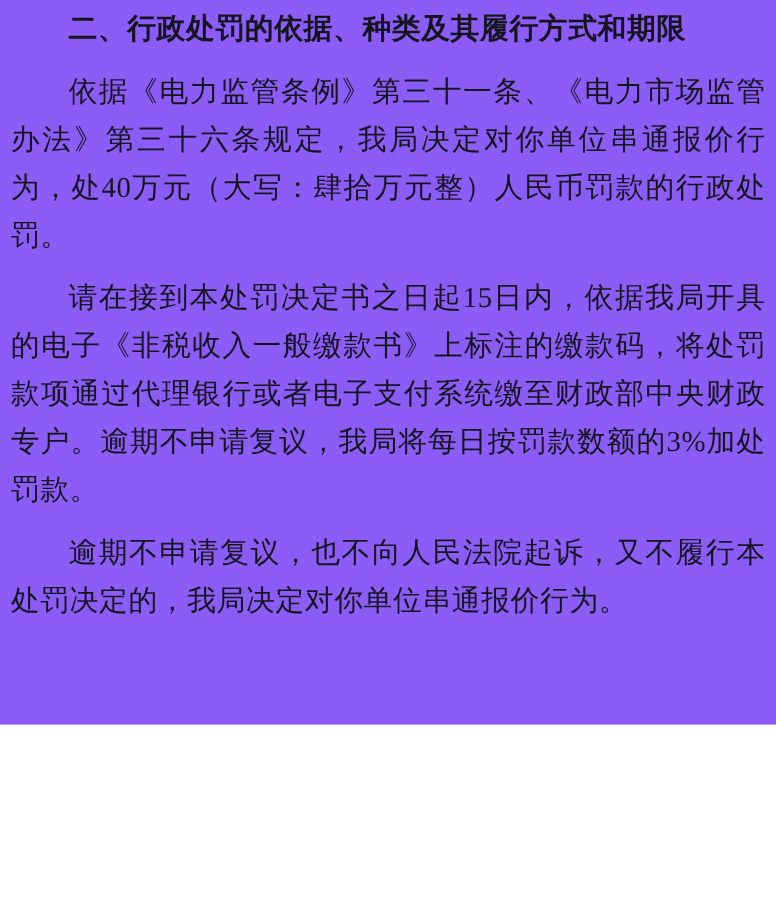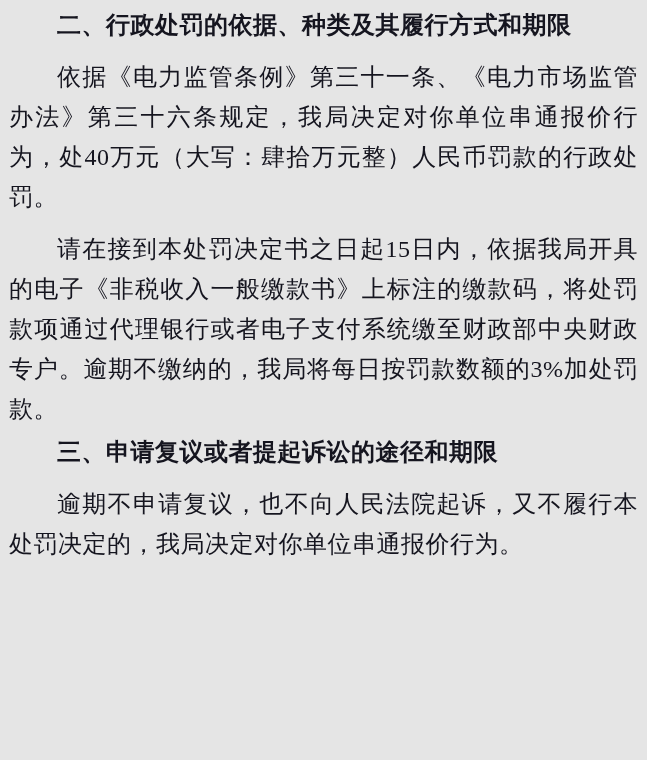--- a/index.html
+++ b/index.html
@@ -3,22 +3,22 @@
 <meta charset="utf-8">
 <style>
   html, body {
     margin: 0;
     padding: 0;
     background: #ffffff;
   }
   .page {
     position: relative;
     width: 647px;
-    height: 760px;
-    background: #e5e5e5;
+    height: 604px;
+    background: #8b5cf6;
     color: #15151f;
     box-sizing: border-box;
     padding: 5px 9px 0 9px;
     overflow: hidden;
     font-family: "Liberation Serif", "DejaVu Serif", serif;
     font-size: 24px;
     line-height: 40px;
   }
   .heading {
     font-family: "Liberation Sans", "DejaVu Sans", sans-serif;
@@ -40,20 +40,19 @@
 </style>
 </head>
 <body>
 
 <div class="page">
 
   <div class="heading">二、行政处罚的依据、种类及其履行方式和期限</div>
 
   <p class="para">依据《电力监管条例》第三十一条、《电力市场监管办法》第三十六条规定，我局决定对你单位串通报价行为，处40万元（大写：肆拾万元整）人民币罚款的行政处罚。</p>
 
-  <p class="para">请在接到本处罚决定书之日起15日内，依据我局开具的电子《非税收入一般缴款书》上标注的缴款码，将处罚款项通过代理银行或者电子支付系统缴至财政部中央财政专户。逾期不缴纳的，我局将每日按罚款数额的3%加处罚款。</p>
+  <p class="para">请在接到本处罚决定书之日起15日内，依据我局开具的电子《非税收入一般缴款书》上标注的缴款码，将处罚款项通过代理银行或者电子支付系统缴至财政部中央财政专户。逾期不申请复议，我局将每日按罚款数额的3%加处罚款。</p>
 
-  <div class="heading">三、申请复议或者提起诉讼的途径和期限</div>
 
 
   <p class="para">逾期不申请复议，也不向人民法院起诉，又不履行本处罚决定的，我局决定对你单位串通报价行为。</p>
 
 </div>
 
 </body></html>

